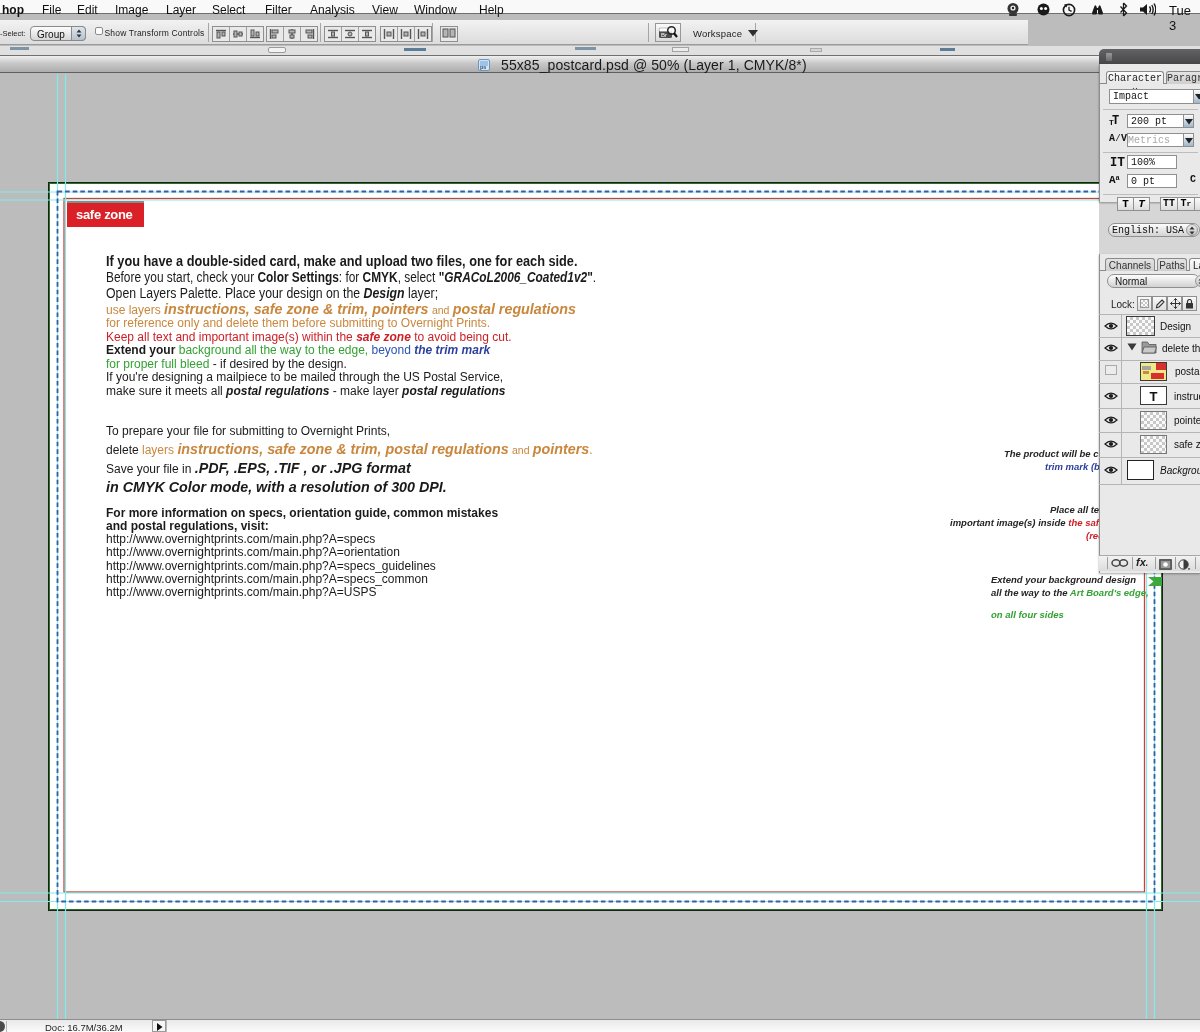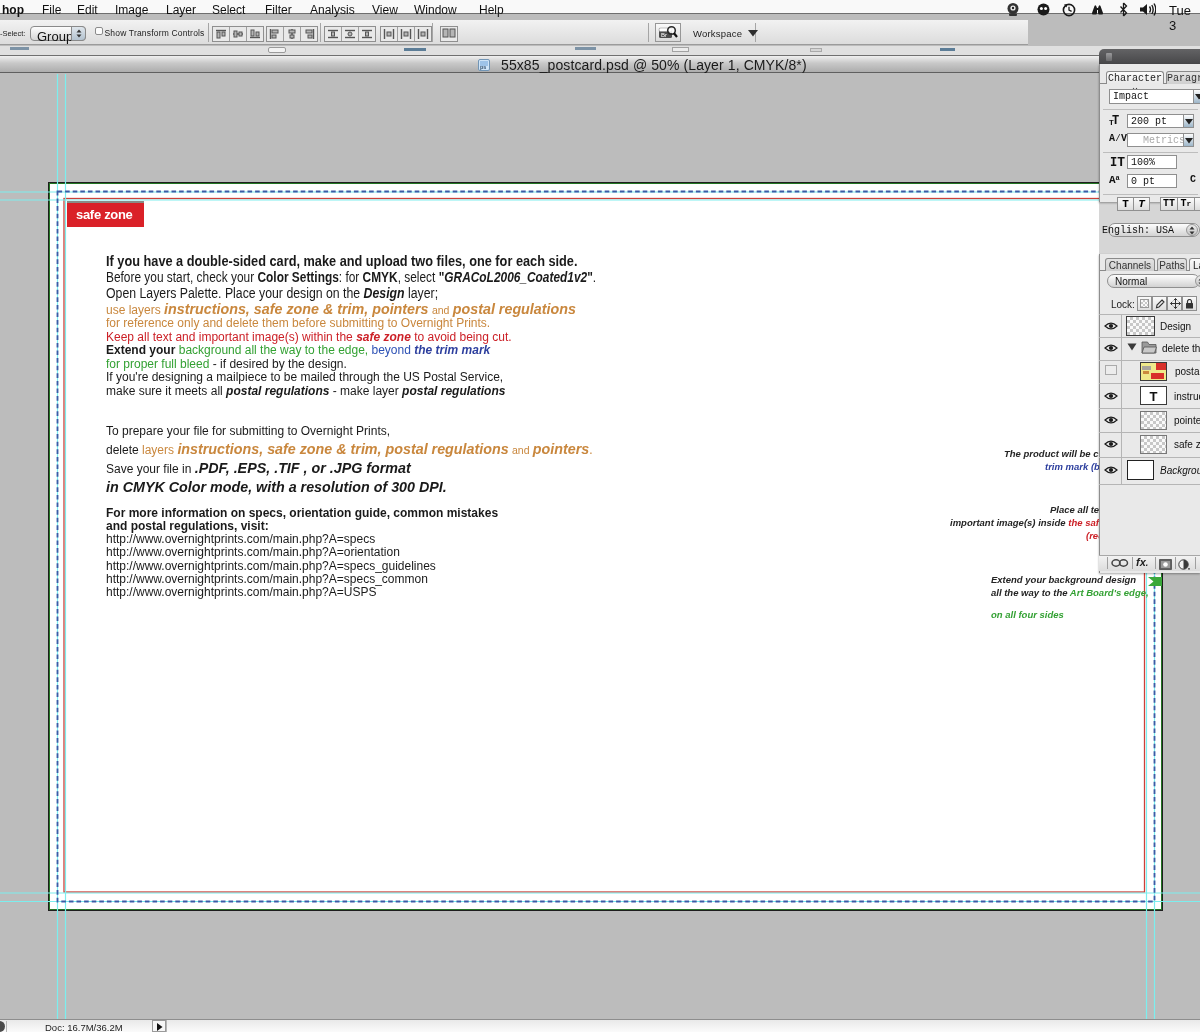--- a/index.html
+++ b/index.html
@@ -92,21 +92,21 @@
   <svg class="abs" style="left:1139px;top:2px;" width="17" height="15" viewBox="0 0 17 15">
         <path d="M1 5.5 L4 5.5 L8 2 L8 13 L4 9.5 L1 9.5 Z" fill="#1a1a1a"></path>
         <path d="M10.5 4.5 Q12.5 7.5 10.5 10.5 M12.8 3 Q15.6 7.5 12.8 12 M15 1.5 Q18.6 7.5 15 13.5" stroke="#1a1a1a" stroke-width="1.4" fill="none"></path>
       </svg>
   <span class="mi" style="left:1169px;font-size:13px;">Tue 3</span>
 </div>
 
 <div id="optbar">
   <span class="abs" style="left:0px;top:9px;font-size:7.5px;color:#222;">-Select:</span>
   <span class="abs" style="left:30px;top:6px;width:56px;height:15px;background:linear-gradient(#fdfdfd,#d6d6d6);border:1px solid #8a8a8a;border-radius:4px;"></span>
-  <span class="abs" style="left:37px;top:9px;font-size:13px;color:#111;">Group</span>
+  <span class="abs" style="left:37px;top:9px;font-size:10px;color:#111;">Group</span>
   <span class="abs" style="left:71px;top:6px;width:15px;height:15px;background:linear-gradient(#dfe6ec,#b3c2cf);border:1px solid #8a8a8a;border-radius:0 4px 4px 0;"></span>
   <svg class="abs" style="left:75px;top:9px;" width="8" height="9" viewBox="0 0 8 9">
         <path d="M4 0.5 L6.5 3.5 L1.5 3.5 Z M4 8.5 L6.5 5.5 L1.5 5.5 Z" fill="#333"></path>
       </svg>
   <span class="abs" style="left:95px;top:7px;width:8px;height:8px;background:#fcfcfc;border:1px solid #8b8b8b;border-radius:2px;"></span>
   <span class="abs" style="left:104.5px;top:8px;font-size:8.5px;letter-spacing:0.18px;color:#222;">Show Transform Controls</span>
   <div class="vsep" style="left:208px;"></div>
   <div class="vsep" style="left:320px;"></div>
   <div class="vsep" style="left:432px;"></div>
 
@@ -316,21 +316,21 @@
 
     <span class="icn" style="left:12px;top:50px;font-size:12px;">T</span>
         <span class="icn" style="left:9px;top:54px;font-size:8px;">T</span>
     <div class="field" style="left:27px;top:50px;width:57px;height:14px;line-height:13px;padding-left:3px;">200 pt</div>
     <div class="ddbtn" style="left:83px;top:50px;height:14px;background:linear-gradient(#fdfdfd,#9db6c9);"></div>
     <svg class="abs" style="left:85px;top:54.5px;" width="8" height="6" viewBox="0 0 8 6">
           <path d="M0 0 L8 0 L4 5.5 Z" fill="#222"></path>
         </svg>
 
     <span class="icn" style="left:9px;top:69px;font-size:10px;">A⁄V</span>
-    <div class="field" style="left:27px;top:69px;width:57px;height:14px;line-height:13px;padding-left:15px;color:#a9a9a9;">Metrics</div>
+    <div class="field" style="left:27px;top:69px;width:57px;height:14px;line-height:13px;padding-left:0;color:#a9a9a9;">Metrics</div>
     <div class="ddbtn" style="left:83px;top:69px;height:14px;background:linear-gradient(#fdfdfd,#9db6c9);"></div>
     <svg class="abs" style="left:85px;top:73.5px;" width="8" height="6" viewBox="0 0 8 6">
           <path d="M0 0 L8 0 L4 5.5 Z" fill="#222"></path>
         </svg>
     <div class="sep-h" style="top:88px;"></div>
 
     <span class="icn" style="left:10px;top:91px;font-size:12px;">I<span style="font-size:13px;">T</span></span>
     <div class="field" style="left:27px;top:91px;width:50px;height:14px;line-height:13px;padding-left:3px;">100%</div>
 
     <span class="icn" style="left:9px;top:110px;font-size:11px;">A<span style="font-size:7px;vertical-align:3px;">a</span></span>
@@ -338,21 +338,21 @@
     <span class="icn" style="left:90px;top:110px;font-size:10px;">C</span>
     <div class="sep-h" style="top:130px;"></div>
 
     <span class="abs" style="left:17px;top:133px;width:17px;height:14px;background:linear-gradient(#fbfbfb,#dcdcdc);border:1px solid #909090;text-align:center;font-weight:bold;font-size:11px;">T</span>
     <span class="abs" style="left:33px;top:133px;width:17px;height:14px;background:linear-gradient(#fbfbfb,#dcdcdc);border:1px solid #909090;text-align:center;font-style:italic;font-weight:bold;font-size:11px;">T</span>
     <span class="abs" style="left:60px;top:133px;width:18px;height:14px;background:linear-gradient(#fbfbfb,#dcdcdc);border:1px solid #909090;text-align:center;font-weight:bold;font-size:10px;">TT</span>
     <span class="abs" style="left:77px;top:133px;width:18px;height:14px;background:linear-gradient(#fbfbfb,#dcdcdc);border:1px solid #909090;text-align:center;font-weight:bold;font-size:10px;">T<span style="font-size:8px;">r</span></span>
     <span class="abs" style="left:94px;top:133px;width:18px;height:14px;background:linear-gradient(#fbfbfb,#dcdcdc);border:1px solid #909090;text-align:center;font-weight:bold;font-size:10px;">T</span>
 
     <span class="abs" style="left:8px;top:159px;width:92px;height:14px;background:linear-gradient(#fdfdfd,#d2d2d2);border:1px solid #8f8f8f;border-radius:7px;"></span>
-    <span class="abs" style="left:2px;top:161px;font-size:10px;color:#111;">English: USA</span>
+    <span class="abs" style="left:12px;top:161px;font-size:10px;color:#111;">English: USA</span>
     <span class="abs" style="left:86px;top:160px;width:12px;height:12px;background:linear-gradient(#ececec,#c4c4c4);border:1px solid #979797;border-radius:6px;"></span>
     <svg class="abs" style="left:88px;top:162px;" width="8" height="9" viewBox="0 0 8 9">
           <path d="M4 0.5 L6.5 3.5 L1.5 3.5 Z M4 8.5 L6.5 5.5 L1.5 5.5 Z" fill="#333"></path>
         </svg>
   </div>
 
   <div class="panel" style="top:205px;height:319px;">
     <div class="tabrow" style="top:4px;">
       <div class="tab inactive" style="left:5px;width:50px;">Channels</div>
       <div class="tab inactive" style="left:57px;width:30px;">Paths</div>

